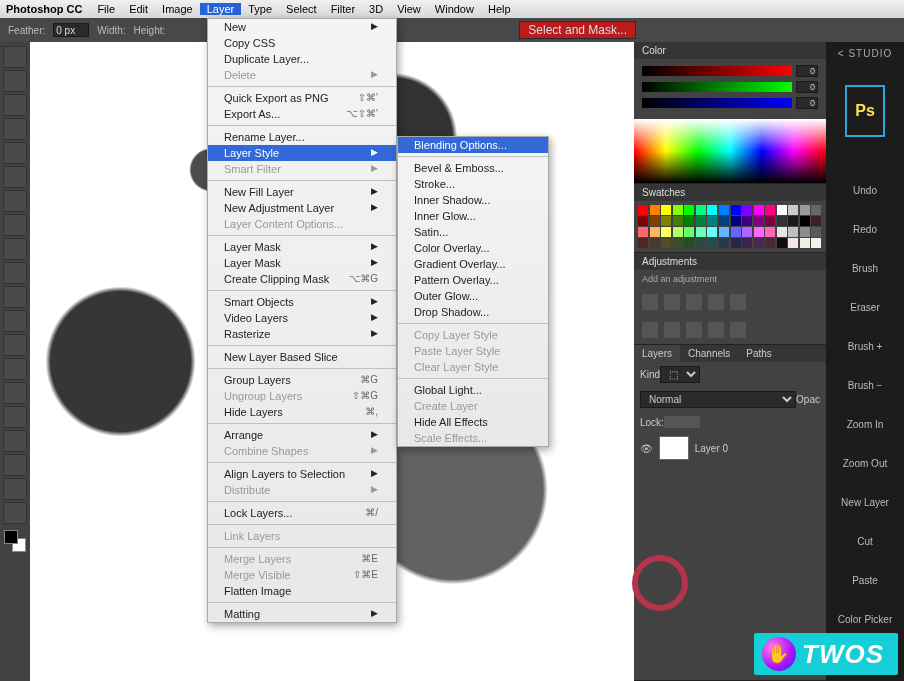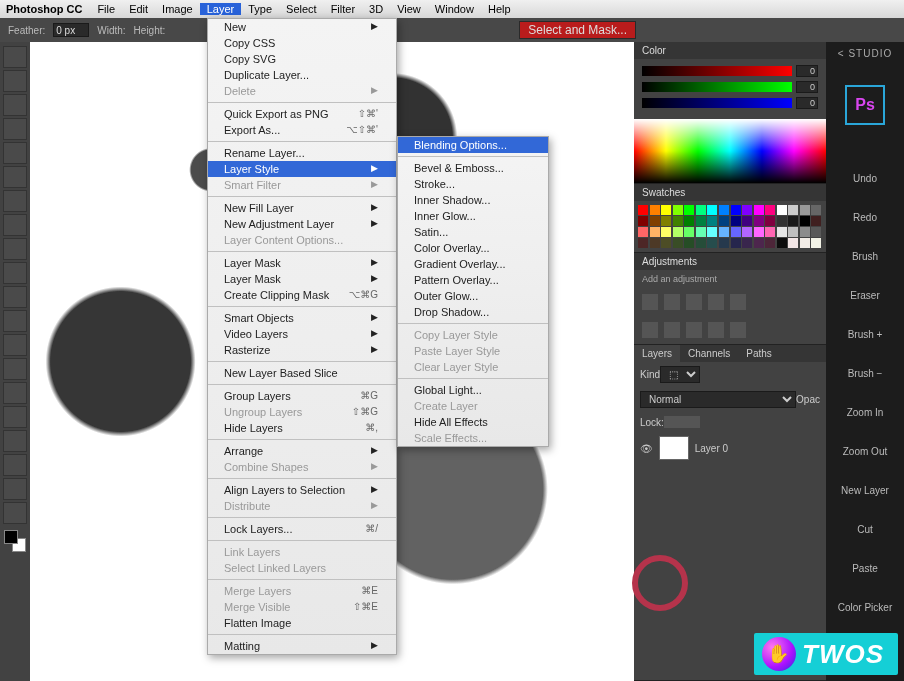--- a/index.html
+++ b/index.html
@@ -65,21 +65,21 @@
 .layers-tabs div { padding: 3px 8px; }
 .layers-tabs div.active { background: #424242; }
 .layer-opts { display: flex; padding: 4px 6px; align-items: center; }
 .layer-opts select { background: #2a2a2a; color: #ccc; border: 1px solid #1a1a1a; font-size: 10px; padding: 1px 4px; }
 .layer-row { display: flex; align-items: center; gap: 6px; padding: 4px 6px; }
 .layer-thumb { width: 30px; height: 24px; background: #fff; border: 1px solid #666; }
 
 
 .studio { width: 78px; background: #1c1c1c; color: #c8c8c8; font-size: 10px; display: flex; flex-direction: column; align-items: center; padding-top: 6px; gap: 16px; }
 .studio-title { font-size: 10px; letter-spacing: 1px; margin-bottom: 10px; color: #aaa; }
-.ps-badge { width: 40px; height: 40px; border: 2px solid #2aa6d8; display: flex; align-items: center; justify-content: center; color: #d946ef; font-weight: bold; font-size: 16px; margin-bottom: 18px; }
+.ps-badge { width: 40px; height: 52px; border: 2px solid #2aa6d8; display: flex; align-items: center; justify-content: center; color: #fde047; font-weight: bold; font-size: 16px; margin-bottom: 18px; }
 .studio-item { padding: 14px 0; color: #bbb; cursor: default; text-align: center; width: 100%; }
 
 
 .brush-ring { position: absolute; right: 216px; bottom: 70px; width: 56px; height: 56px; border: 6px solid #b5334b; border-radius: 50%; z-index: 50; }
 
 
 .watermark { position: absolute; right: 6px; bottom: 6px; display: flex; align-items: center; gap: 6px; background: #15cfd6; padding: 4px 14px 4px 8px; border-radius: 2px; z-index: 200; }
 .watermark-txt { font-family: Impact, Arial Black, sans-serif; font-style: italic; font-weight: 900; font-size: 26px; color: #fff; letter-spacing: 1px; }
 .wm-icon { width: 34px; height: 34px; border-radius: 50%; background: radial-gradient(circle at 30% 30%, #f7e, #a1f 60%, #23d); display: flex; align-items: center; justify-content: center; color: #fff; font-size: 18px; }
 .fg-bg { width: 22px; height: 22px; position: relative; margin: 4px auto; }
@@ -294,23 +294,20 @@
 
 <div class="menu" id="layer-menu">
     <div class="menu-item">
       <span>New</span>
       <span class="menu-arrow">▶</span>
     </div>
     <div class="menu-item">
       <span>Copy CSS</span>
     </div>
     <div class="menu-item">
-      <span>Copy SVG</span>
-    </div>
-    <div class="menu-item">
       <span>Duplicate Layer...</span>
     </div>
     <div class="menu-item disabled">
       <span>Delete</span>
       <span class="menu-arrow">▶</span>
     </div>
     <div class="menu-sep"></div>
     <div class="menu-item">
       <span>Quick Export as PNG</span>
       <span class="menu-shortcut">⇧⌘'</span>
@@ -405,23 +402,20 @@
       <span class="menu-arrow">▶</span>
     </div>
     <div class="menu-sep"></div>
     <div class="menu-item">
       <span>Lock Layers...</span>
       <span class="menu-shortcut">⌘/</span>
     </div>
     <div class="menu-sep"></div>
     <div class="menu-item disabled">
       <span>Link Layers</span>
-    </div>
-    <div class="menu-item disabled">
-      <span>Select Linked Layers</span>
     </div>
     <div class="menu-sep"></div>
     <div class="menu-item disabled">
       <span>Merge Layers</span>
       <span class="menu-shortcut">⌘E</span>
     </div>
     <div class="menu-item disabled">
       <span>Merge Visible</span>
       <span class="menu-shortcut">⇧⌘E</span>
     </div>

